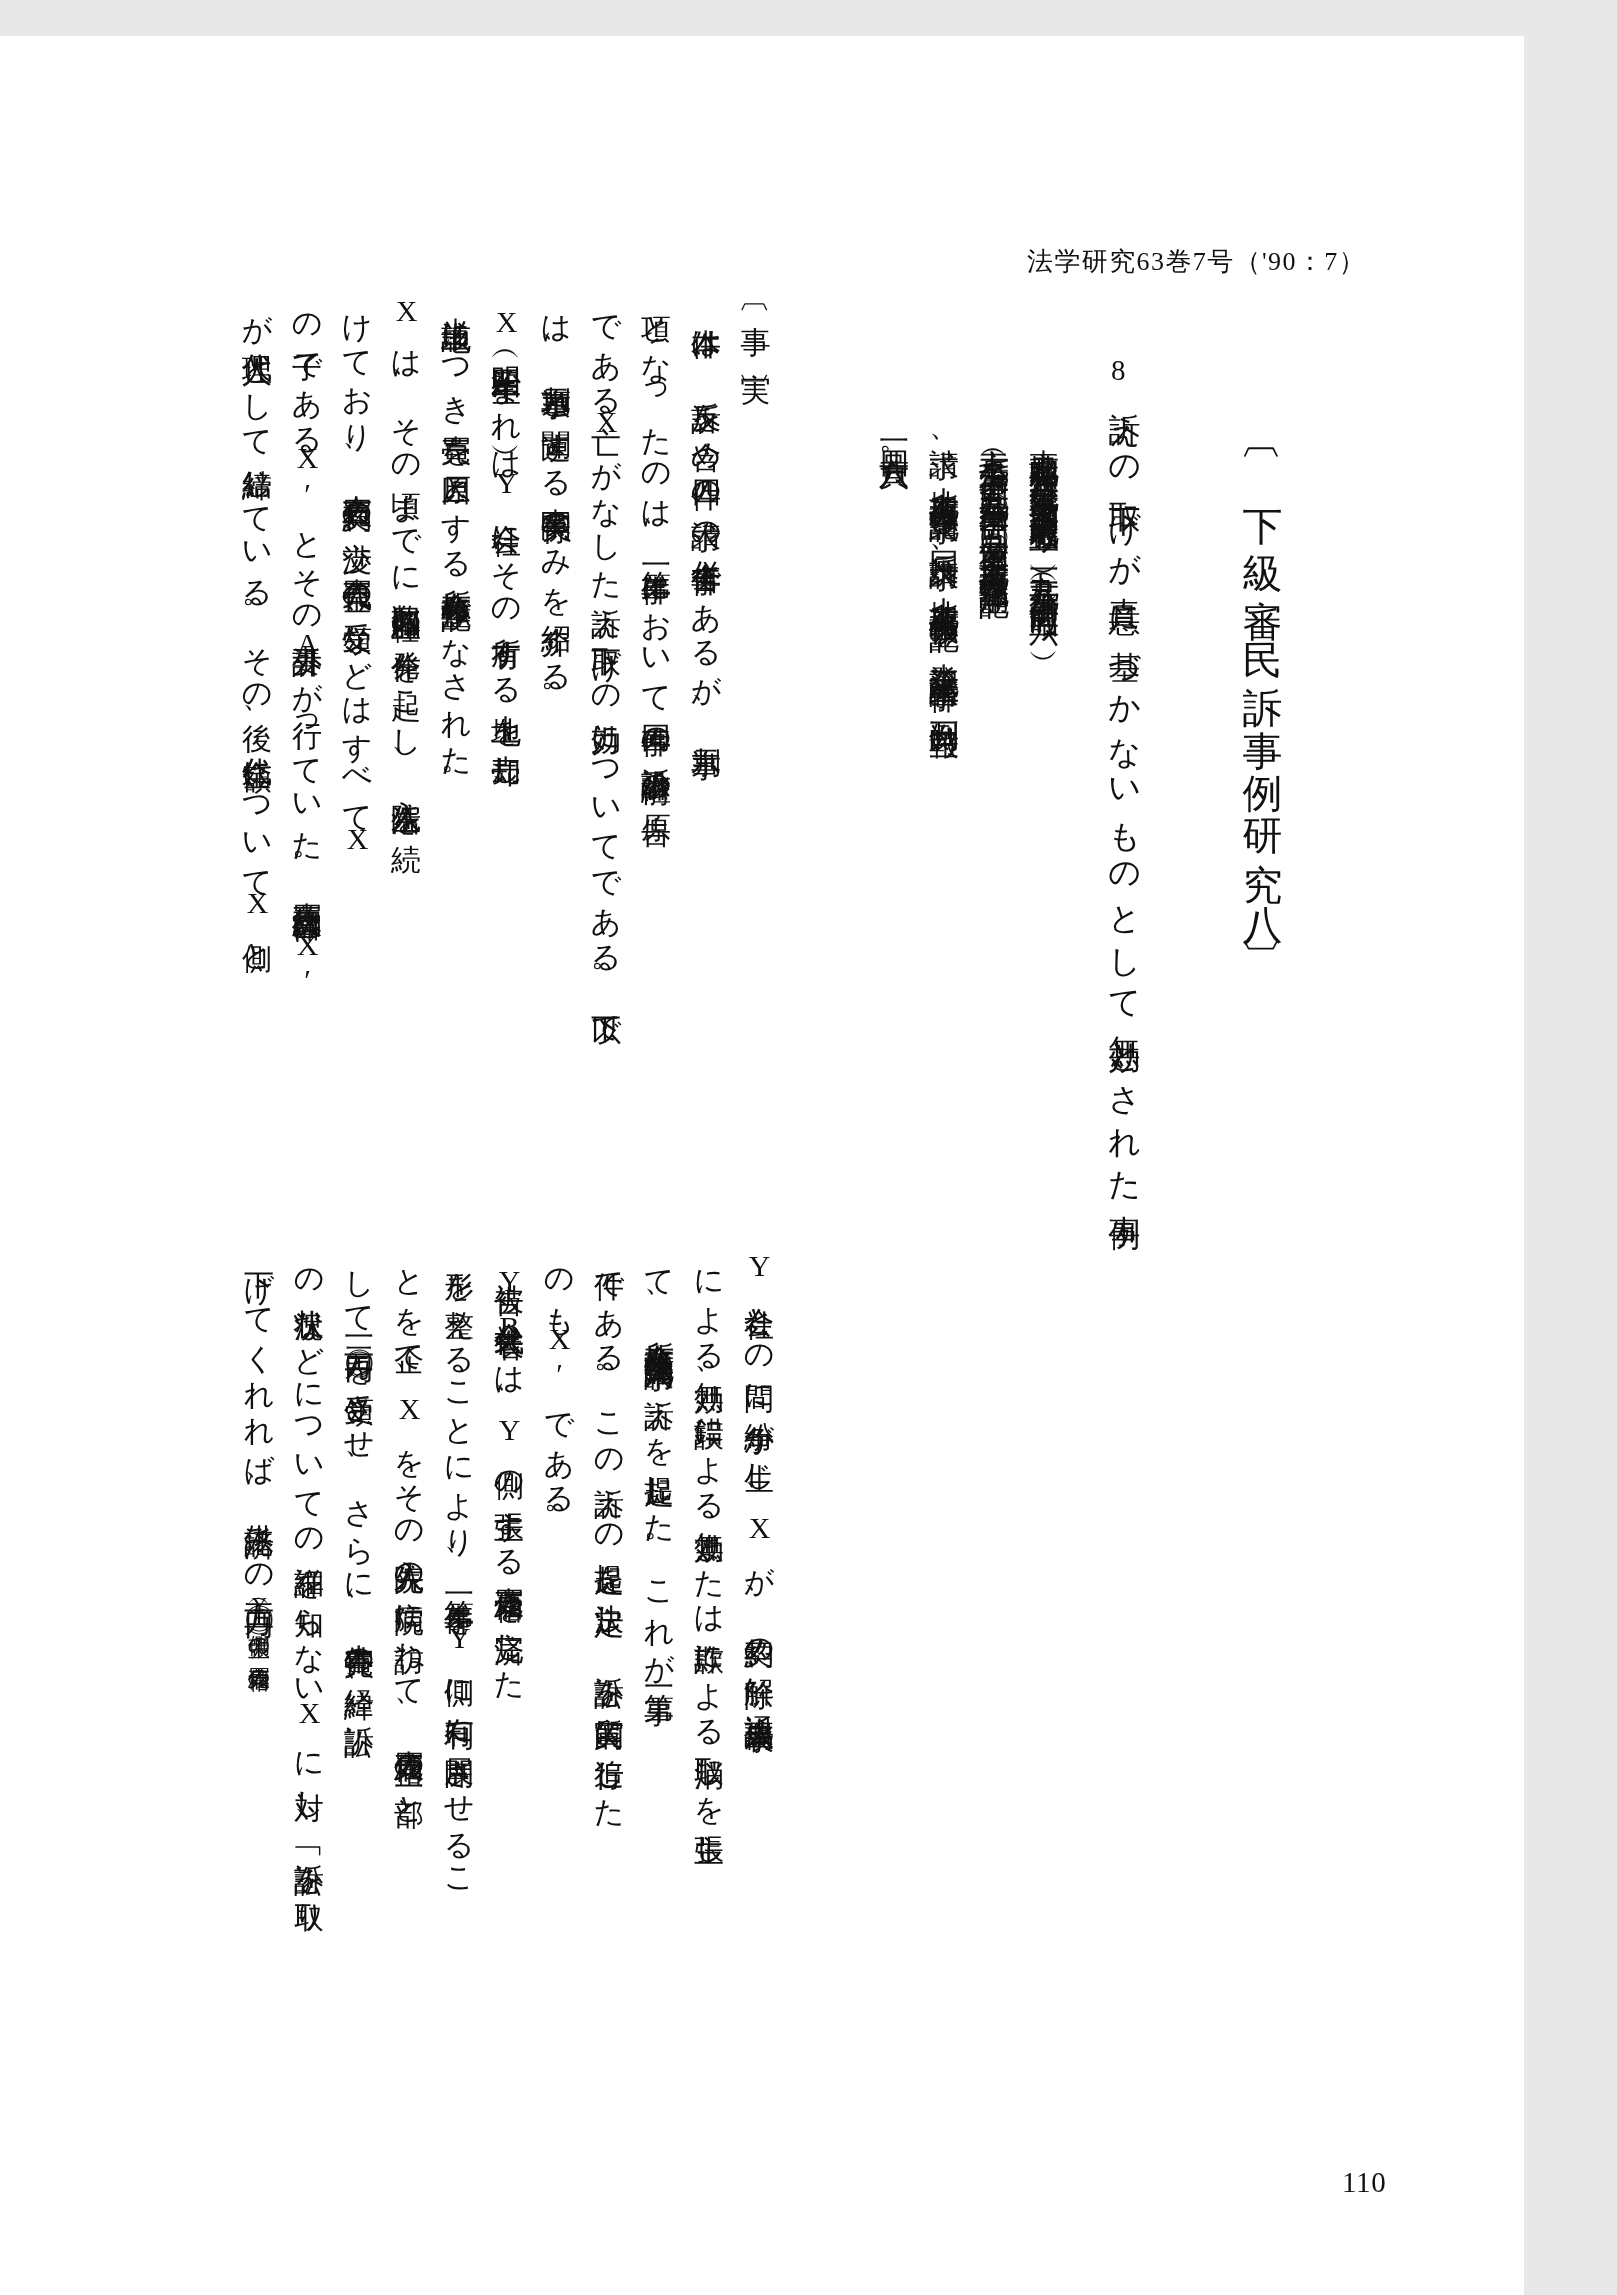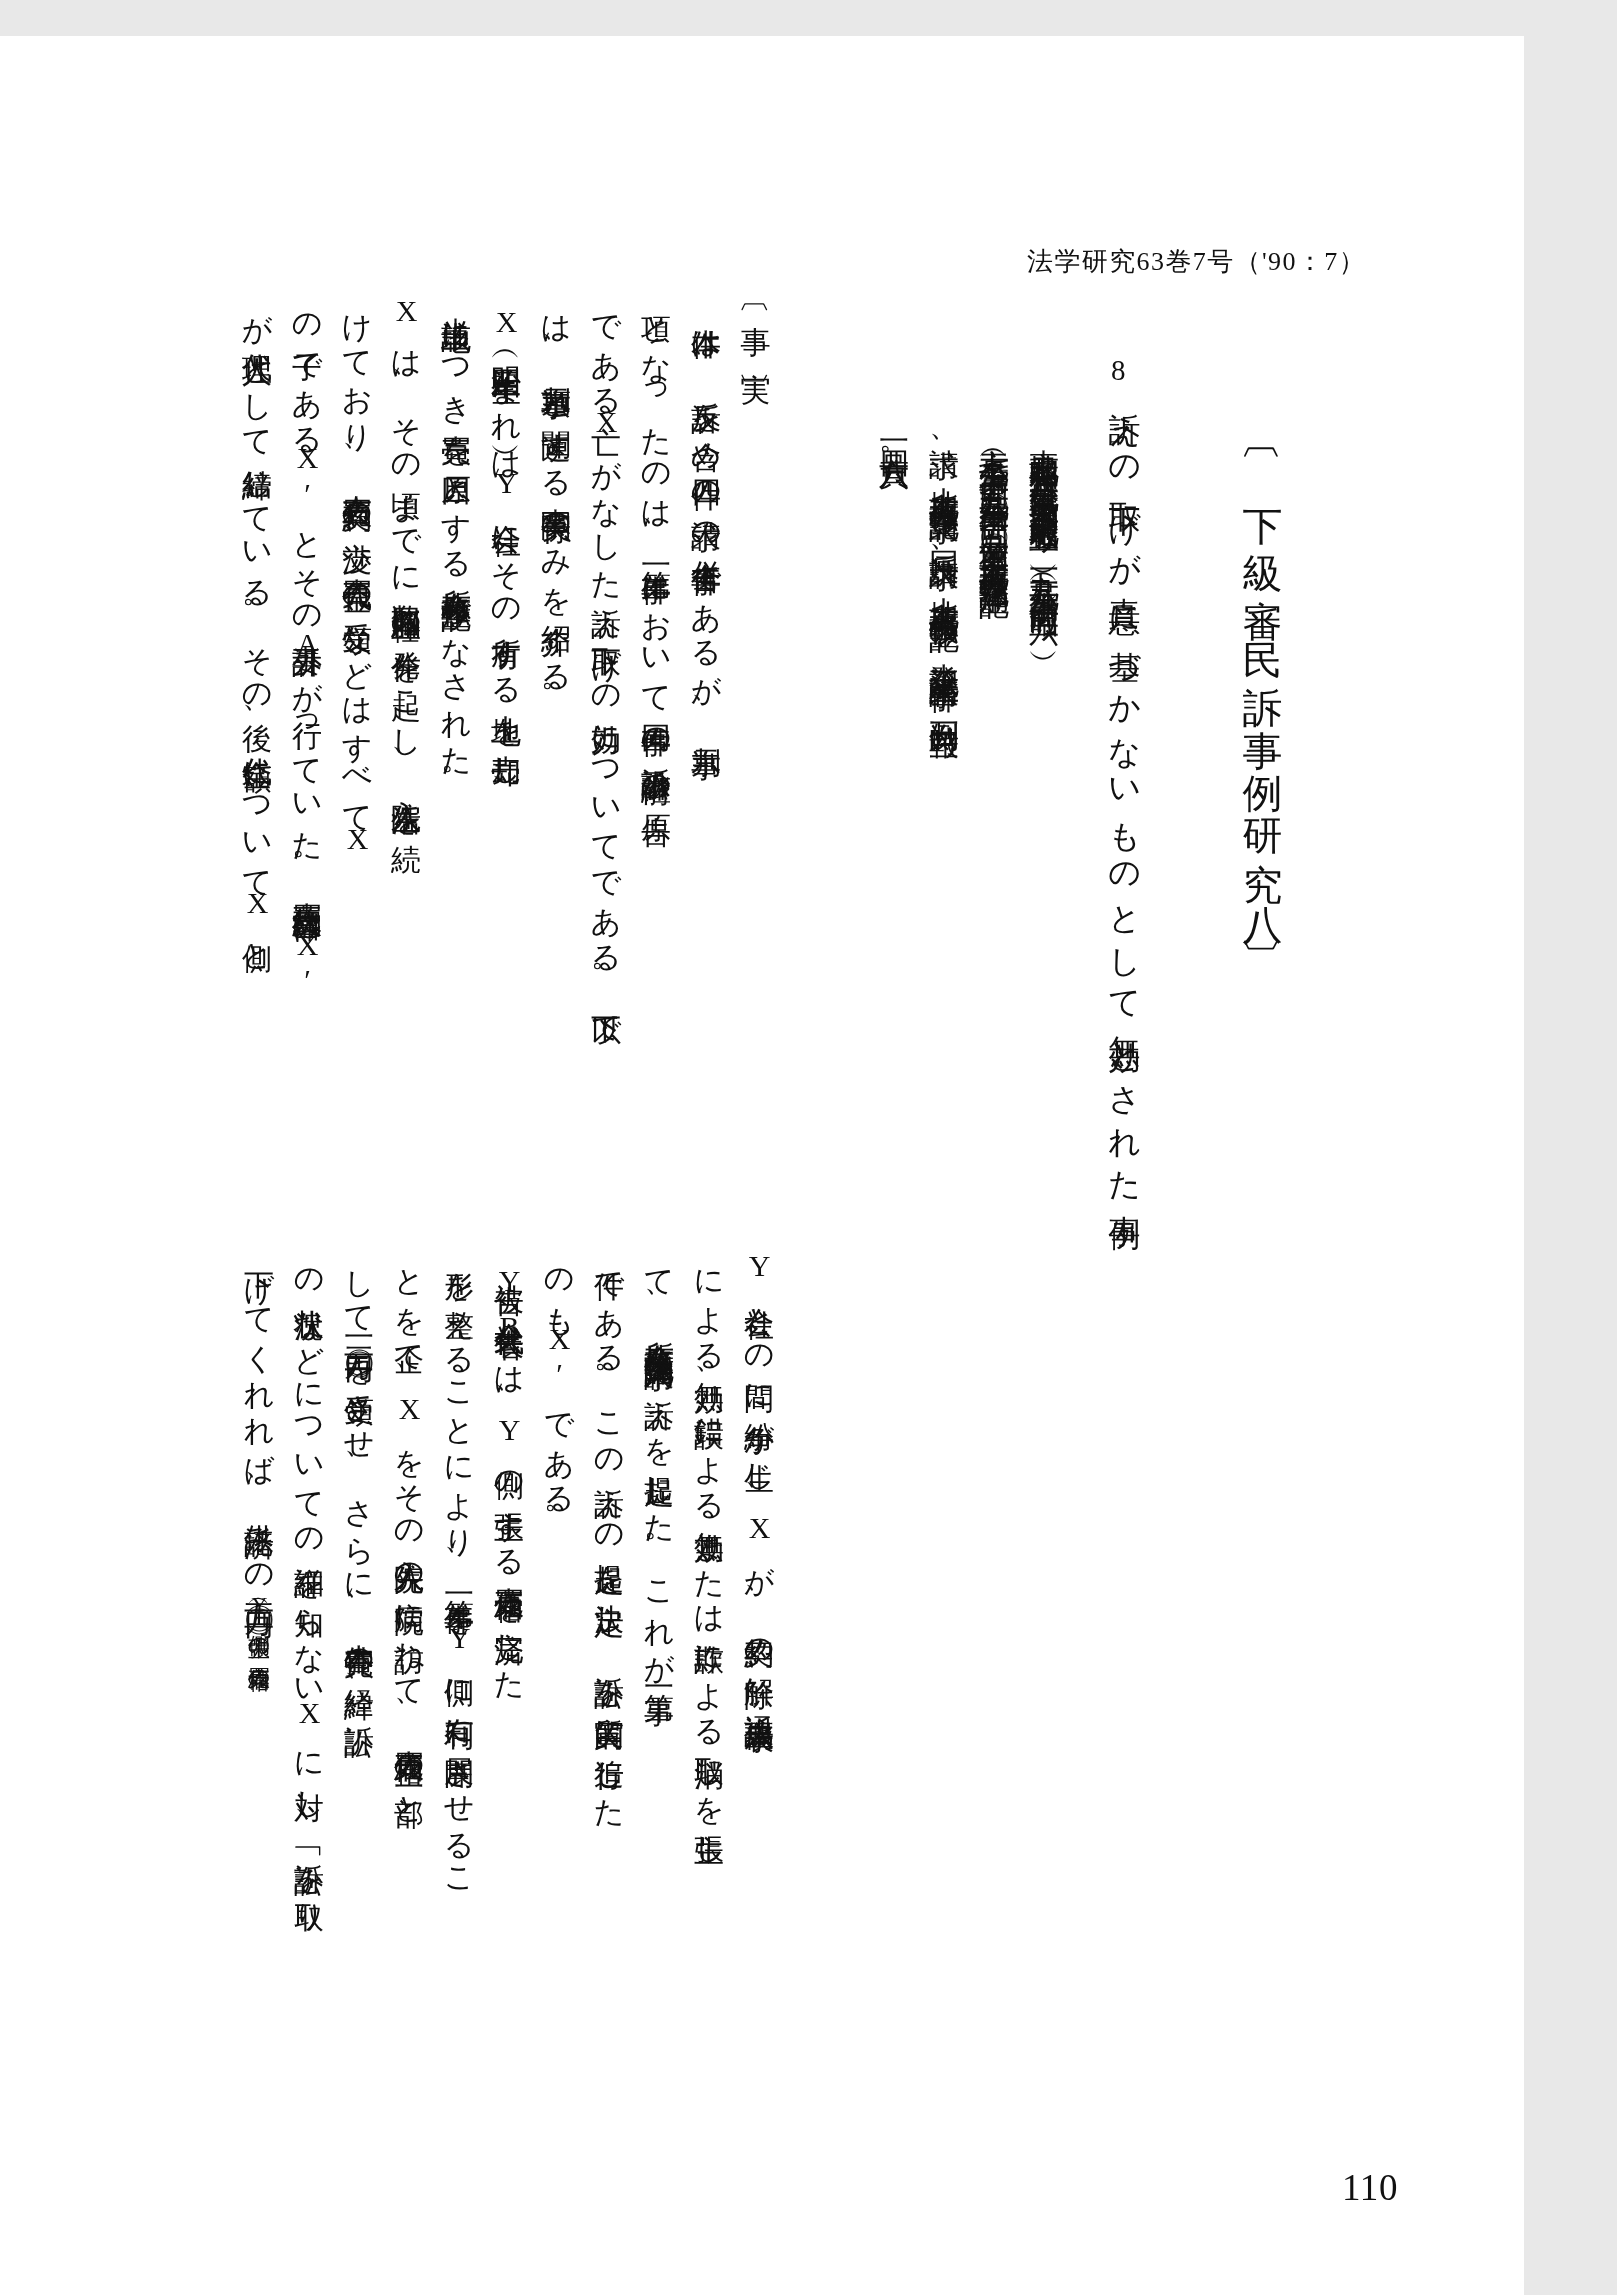--- a/index.html
+++ b/index.html
@@ -8,21 +8,21 @@
     width:1524px;height:2295px;
     background:#ffffff;
     overflow:hidden;
     font-family:"Liberation Serif", serif;
     color:#111;
     margin-top:36px;
   }
   
   .htext{position:absolute;white-space:nowrap;}
   .header{left:1027px;top:208px;font-size:26px;letter-spacing:1.4px;}
-  .pageno{left:1342px;top:2130px;font-size:37px;letter-spacing:0.7px;}
+  .pageno{left:1342px;top:2130px;font-size:29px;letter-spacing:0.7px;}
   
   .vcol{
     position:absolute;
     writing-mode:vertical-rl;
     text-orientation:upright;
     line-height:1;
     white-space:nowrap;
     font-size:30px;
     letter-spacing:2.1px;
   }

